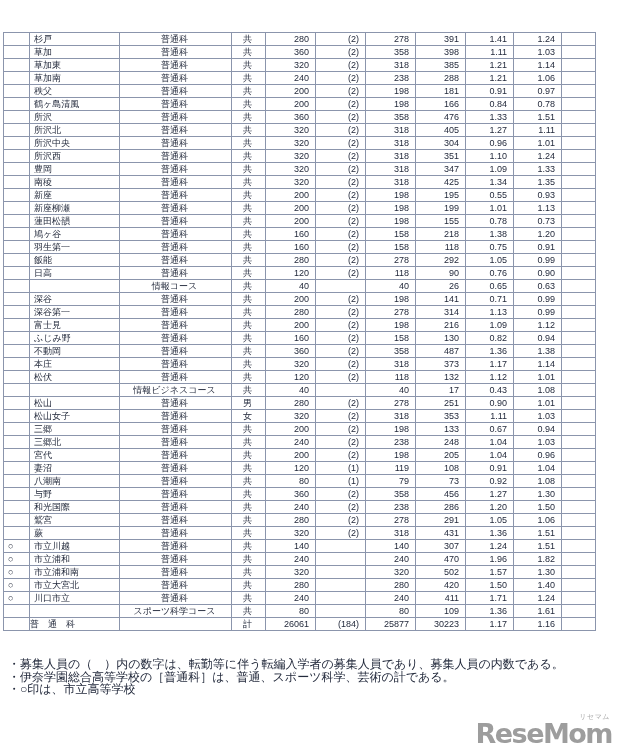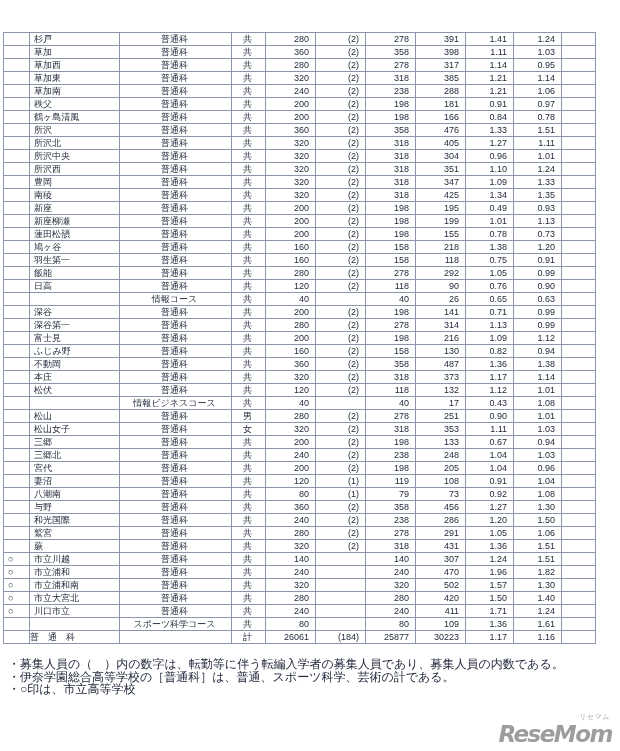--- a/index.html
+++ b/index.html
@@ -24,21 +24,21 @@
   td.c-ratio{text-align:right;padding-right:11px;}
   td.c-empty{padding:0;}
   tr.total-row td.c-school{color:#232a3c;text-align:left;padding:0;}
   tr.total-row td.c-gender{font-weight:normal;}
   .notes{position:absolute;left:8px;top:658px;font-size:12px;color:#232a3c;line-height:12.5px;}
   .note-line{white-space:nowrap;}
   .logo{position:absolute;top:713px;right:8px;width:128px;height:38px;}
   .logo-text{
     position:absolute;right:0;bottom:0;
     font-family:"DejaVu Sans","Liberation Sans",sans-serif;
-    font-weight:bold;font-size:23px;color:#9d9d9d;letter-spacing:-1.5px;line-height:34px;font-style:italic;
+    font-weight:bold;font-size:27px;color:#9d9d9d;letter-spacing:-1.5px;line-height:34px;
   }
   .logo-ruby{position:absolute;top:-1px;right:2px;font-size:7px;color:#adadad;letter-spacing:0.5px;}
 </style>
 </head>
 <body>
 
 <div class="page">
 
   <div class="table-wrap">
     <table class="admission">
@@ -77,33 +77,20 @@
       <td class="c-num">360</td>
       <td class="c-num">(2)</td>
       <td class="c-num">358</td>
       <td class="c-num">398</td>
       <td class="c-ratio">1.11</td>
       <td class="c-ratio">1.03</td>
       <td class="c-empty"></td>
     </tr>
           <tr>
       <td class="c-circle"></td>
-      <td class="c-school">草加西</td>
-      <td class="c-dept">普通科</td>
-      <td class="c-gender">共</td>
-      <td class="c-num">280</td>
-      <td class="c-num">(2)</td>
-      <td class="c-num">278</td>
-      <td class="c-num">317</td>
-      <td class="c-ratio">1.14</td>
-      <td class="c-ratio">0.95</td>
-      <td class="c-empty"></td>
-    </tr>
-          <tr>
-      <td class="c-circle"></td>
       <td class="c-school">草加東</td>
       <td class="c-dept">普通科</td>
       <td class="c-gender">共</td>
       <td class="c-num">320</td>
       <td class="c-num">(2)</td>
       <td class="c-num">318</td>
       <td class="c-num">385</td>
       <td class="c-ratio">1.21</td>
       <td class="c-ratio">1.14</td>
       <td class="c-empty"></td>
@@ -227,21 +214,21 @@
     </tr>
           <tr>
       <td class="c-circle"></td>
       <td class="c-school">新座</td>
       <td class="c-dept">普通科</td>
       <td class="c-gender">共</td>
       <td class="c-num">200</td>
       <td class="c-num">(2)</td>
       <td class="c-num">198</td>
       <td class="c-num">195</td>
-      <td class="c-ratio">0.49</td>
+      <td class="c-ratio">0.55</td>
       <td class="c-ratio">0.93</td>
       <td class="c-empty"></td>
     </tr>
           <tr>
       <td class="c-circle"></td>
       <td class="c-school">新座柳瀬</td>
       <td class="c-dept">普通科</td>
       <td class="c-gender">共</td>
       <td class="c-num">200</td>
       <td class="c-num">(2)</td>

